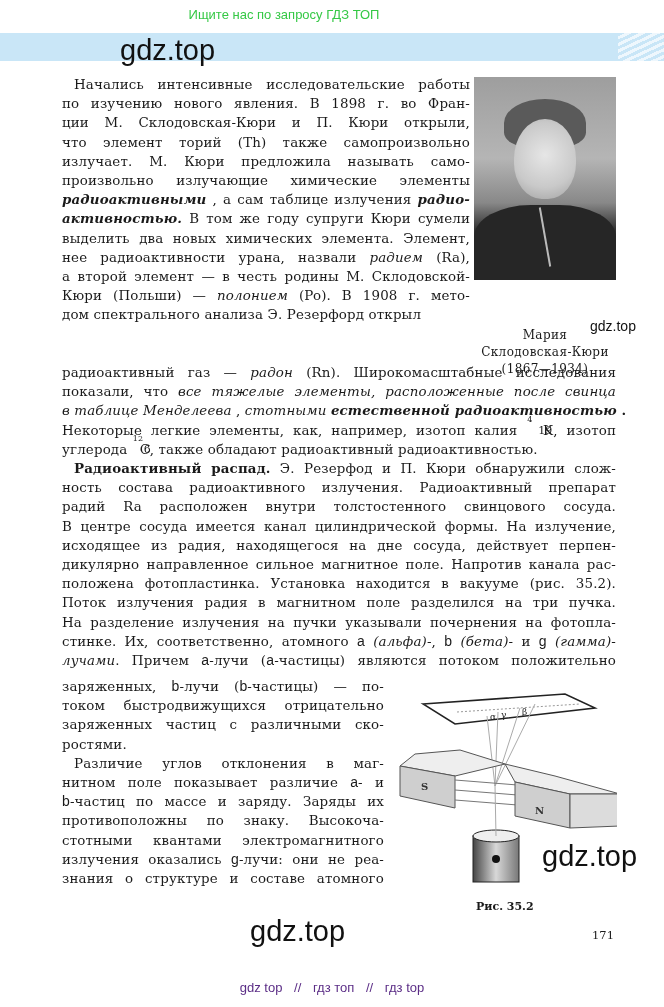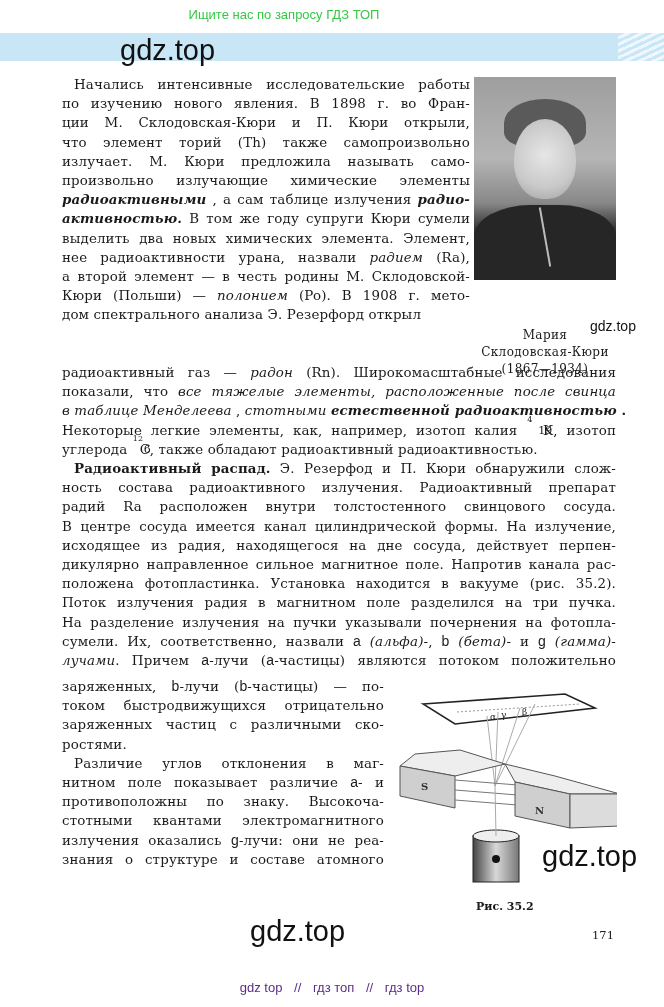--- a/index.html
+++ b/index.html
@@ -74,31 +74,32 @@
 <div class="text p2">
   <span class="line ind"><b>Радиоактивный распад.</b><span> Э. Резерфод и П. Кюри обнаружили слож-</span></span>
   <span class="line">ность состава радиоактивного излучения. Радиоактивный препарат</span>
   <span class="line">радий Ra расположен внутри толстостенного свинцового сосуда.</span>
   <span class="line">В центре сосуда имеется канал цилиндрической формы. На излучение,</span>
   <span class="line">исходящее из радия, находящегося на дне сосуда, действует перпен-</span>
   <span class="line">дикулярно направленное сильное магнитное поле. Напротив канала рас-</span>
   <span class="line">положена фотопластинка. Установка находится в вакууме (рис. 35.2).</span>
   <span class="line">Поток излучения радия в магнитном поле разделился на три пучка.</span>
   <span class="line">На разделение излучения на пучки указывали почернения на фотопла-</span>
-  <span class="line"><span>сумели. Их, соответственно, назвали </span><span class="sym">a</span><i> (альфа)</i><span>-, </span><span class="sym">b</span><i> (бета)</i><span>- и </span><span class="sym">g</span><i> (гамма)</i><span>-</span></span>
+  <span class="line"><span>стинке. Их, соответственно, атомного </span><span class="sym">a</span><i> (альфа)</i><span>-, </span><span class="sym">b</span><i> (бета)</i><span>- и </span><span class="sym">g</span><i> (гамма)</i><span>-</span></span>
   <span class="line"><i>лучами</i><span>. Причем </span><span class="sym">a</span><span>-лучи (</span><span class="sym">a</span><span>-частицы) являются потоком положительно</span></span>
 </div>
 
 <div class="text p3">
   <span class="line"><span>заряженных, </span><span class="sym">b</span><span>-лучи (</span><span class="sym">b</span><span>-частицы) — по-</span></span>
   <span class="line">током быстродвижущихся отрицательно</span>
   <span class="line">заряженных частиц с различными ско-</span>
   <span class="line last">ростями.</span>
   <span class="line ind">Различие углов отклонения в маг-</span>
   <span class="line"><span>нитном поле показывает различие </span><span class="sym">a</span><span>- и</span></span>
+  <span class="line"><span class="sym">b</span><span>-частиц по массе и заряду. Заряды их</span></span>
   <span class="line">противоположны по знаку. Высокоча-</span>
   <span class="line">стотными квантами электромагнитного</span>
   <span class="line"><span>излучения оказались </span><span class="sym">g</span><span>-лучи: они не реа-</span></span>
   <span class="line">знания о структуре и составе атомного</span>
 </div>
 
 <div class="photo">
   <div class="hair"></div>
   <div class="face"></div>
   <div class="dress"></div>

